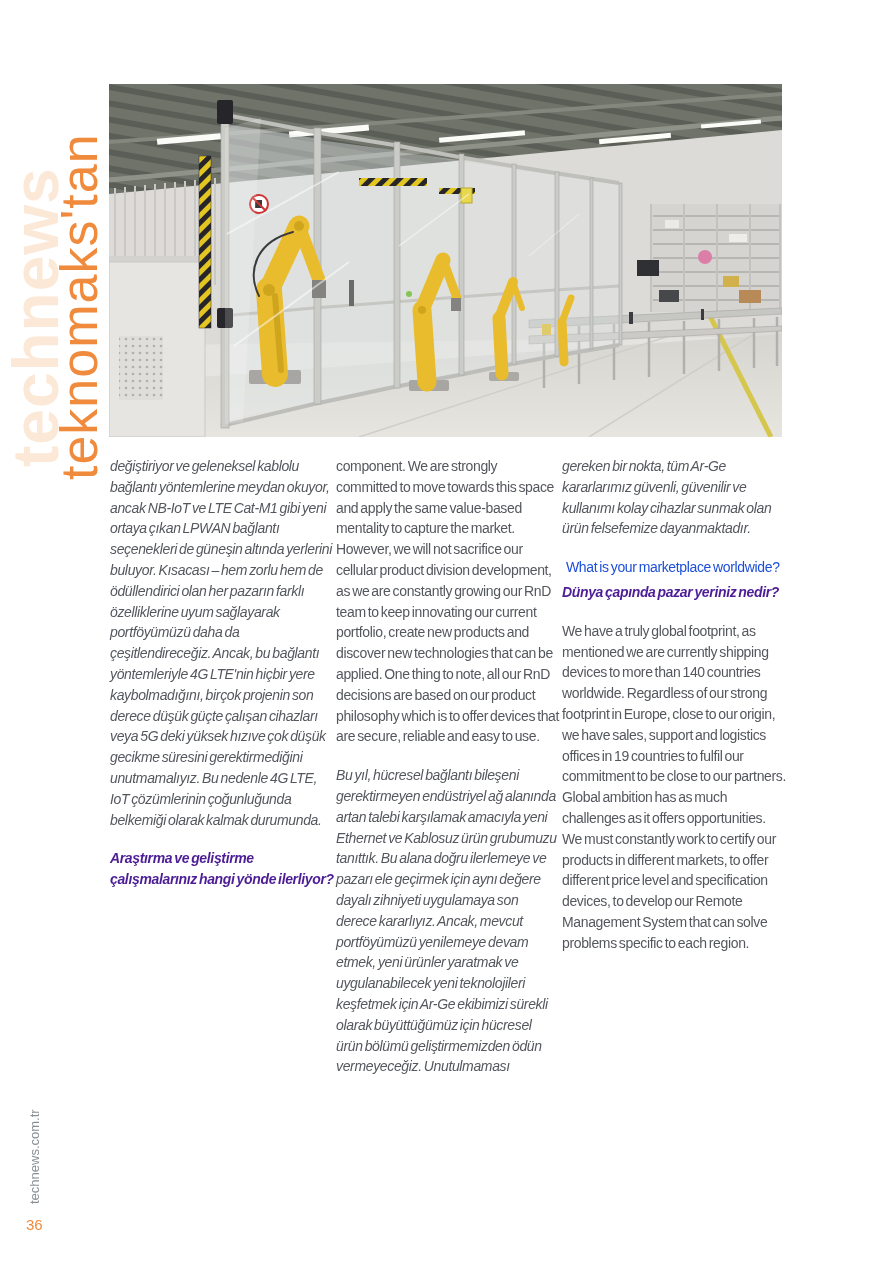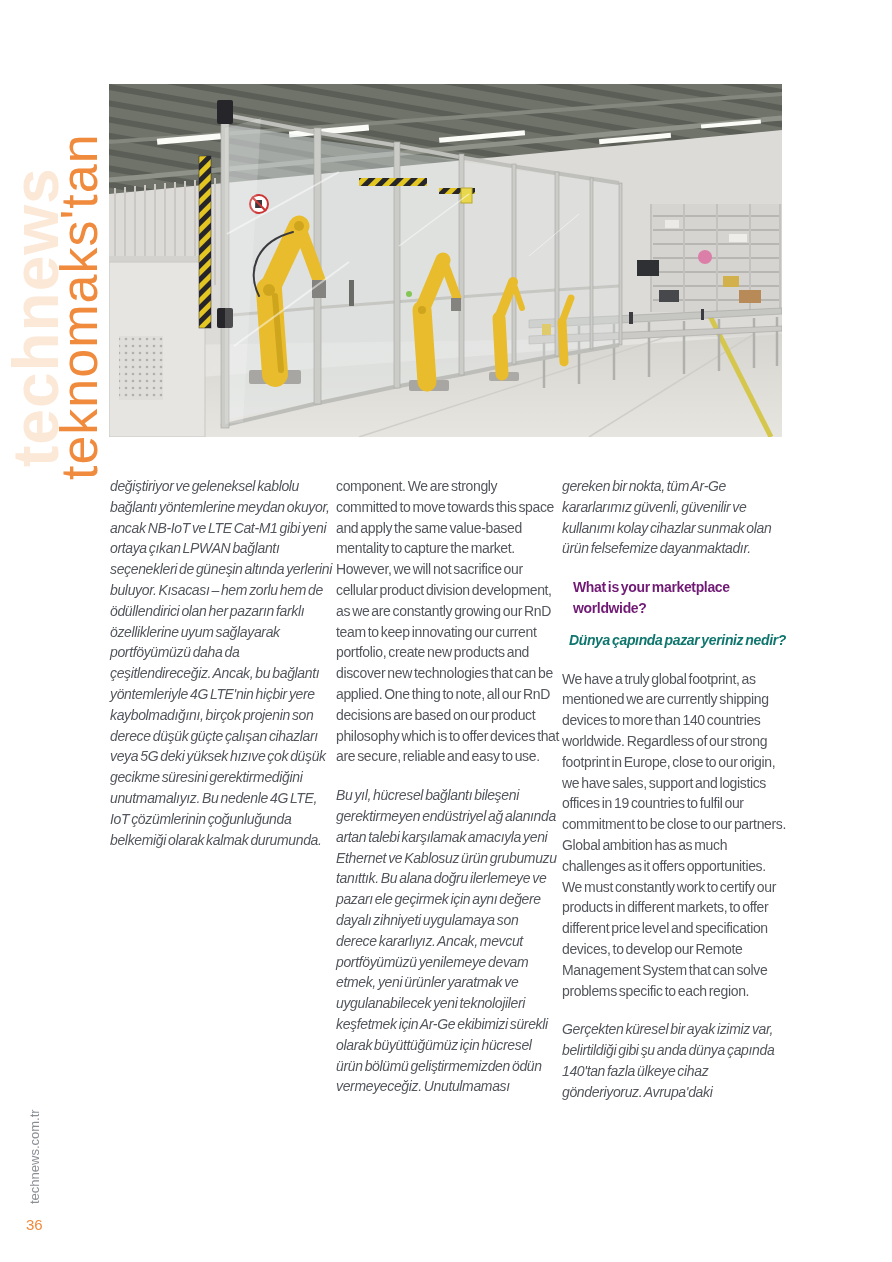--- a/index.html
+++ b/index.html
@@ -12,27 +12,27 @@
   .section-title{position:absolute;left:50px;top:480px;transform:rotate(-90deg);
         transform-origin:0 0;font-size:52px;font-weight:400;color:#F08A3C;
         white-space:nowrap;letter-spacing:1px;line-height:58px;}
   .site-url{position:absolute;left:27px;top:1204px;transform:rotate(-90deg);
         transform-origin:0 0;font-size:13px;color:#8A8F94;white-space:nowrap;line-height:16px;}
   .page-number{position:absolute;left:26px;top:1216px;font-size:15px;color:#F08A3C;}
   
   .photo{position:absolute;left:109px;top:84px;width:673px;height:353px;overflow:hidden;}
   .photo svg{display:block;}
   
-  .columns{position:absolute;left:110px;top:476px;width:676px;display:flex;gap:2px;}
+  .columns{position:absolute;left:110px;top:456px;width:676px;display:flex;gap:2px;}
   .col{flex:1;min-width:0;}
   .col p{margin:0 0 18px;font-size:14px;line-height:20.8px;color:#54575D;
         letter-spacing:-0.35px;word-spacing:-1.5px;}
   .col p.it{font-style:italic;}
-  .col p.q-en{color:#701a75;font-weight:700;margin:11px;}
-  .col p.q-tr{color:#0f766e;font-weight:700;font-style:italic;margin:0 0 18px;text-align:right;}
+  .col p.q-en{color:#1d4ed8;font-weight:400;margin:4px;}
+  .col p.q-tr{color:#4c1d95;font-weight:700;font-style:italic;margin:0 0 18px;}
 </style>
 </head>
 <body>
 
 <div class="page">
 
   <div class="brand-watermark">technews</div>
   <div class="section-title">teknomaks'tan</div>
   <div class="site-url">technews.com.tr</div>
   <div class="page-number">36</div>
@@ -255,27 +255,27 @@
           <line x1="290" y1="162" x2="360" y2="110" stroke-width="1.5"></line>
           <line x1="420" y1="172" x2="470" y2="130" stroke-width="1"></line>
         </g>
       </g>
     </svg>
   </div>
 
   <div class="columns">
     <div class="col">
       <p class="it">değiştiriyor ve geleneksel kablolu bağlantı yöntemlerine meydan okuyor, ancak NB-IoT ve LTE Cat-M1 gibi yeni ortaya çıkan LPWAN bağlantı seçenekleri de güneşin altında yerlerini buluyor. Kısacası – hem zorlu hem de ödüllendirici olan her pazarın farklı özelliklerine uyum sağlayarak portföyümüzü daha da çeşitlendireceğiz. Ancak, bu bağlantı yöntemleriyle 4G LTE'nin hiçbir yere kaybolmadığını, birçok projenin son derece düşük güçte çalışan cihazları veya 5G deki yüksek hızıve çok düşük gecikme süresini gerektirmediğini unutmamalıyız. Bu nedenle 4G LTE, IoT çözümlerinin çoğunluğunda belkemiği olarak kalmak durumunda.</p>
+      <p class="q-tr">Araştırma ve geliştirme çalışmalarınız hangi yönde ilerliyor?</p>
     </div>
     <div class="col">
       <p>component. We are strongly committed to move towards this space and apply the same value-based mentality to capture the market. However, we will not sacrifice our cellular product division development, as we are constantly growing our RnD team to keep innovating our current portfolio, create new products and discover new technologies that can be applied. One thing to note, all our RnD decisions are based on our product philosophy which is to offer devices that are secure, reliable and easy to use.</p>
       <p class="it">Bu yıl, hücresel bağlantı bileşeni gerektirmeyen endüstriyel ağ alanında artan talebi karşılamak amacıyla yeni Ethernet ve Kablosuz ürün grubumuzu tanıttık. Bu alana doğru ilerlemeye ve pazarı ele geçirmek için aynı değere dayalı zihniyeti uygulamaya son derece kararlıyız. Ancak, mevcut portföyümüzü yenilemeye devam etmek, yeni ürünler yaratmak ve uygulanabilecek yeni teknolojileri keşfetmek için Ar-Ge ekibimizi sürekli olarak büyüttüğümüz için hücresel ürün bölümü geliştirmemizden ödün vermeyeceğiz. Unutulmaması</p>
     </div>
     <div class="col">
       <p class="it">gereken bir nokta, tüm Ar-Ge kararlarımız güvenli, güvenilir ve kullanımı kolay cihazlar sunmak olan ürün felsefemize dayanmaktadır.</p>
       <p class="q-en">What is your marketplace worldwide?</p>
       <p class="q-tr">Dünya çapında pazar yeriniz nedir?</p>
       <p>We have a truly global footprint, as mentioned we are currently shipping devices to more than 140 countries worldwide. Regardless of our strong footprint in Europe, close to our origin, we have sales, support and logistics offices in 19 countries to fulfil our commitment to be close to our partners. Global ambition has as much challenges as it offers opportunities. We must constantly work to certify our products in different markets, to offer different price level and specification devices, to develop our Remote Management System that can solve problems specific to each region.</p>
-      <p class="it">Gerçekten küresel bir ayak izimiz var, belirtildiği gibi şu anda dünya çapında 140'tan fazla ülkeye cihaz gönderiyoruz. Avrupa'daki</p>
     </div>
   </div>
 
 </div>
 
 </body></html>

